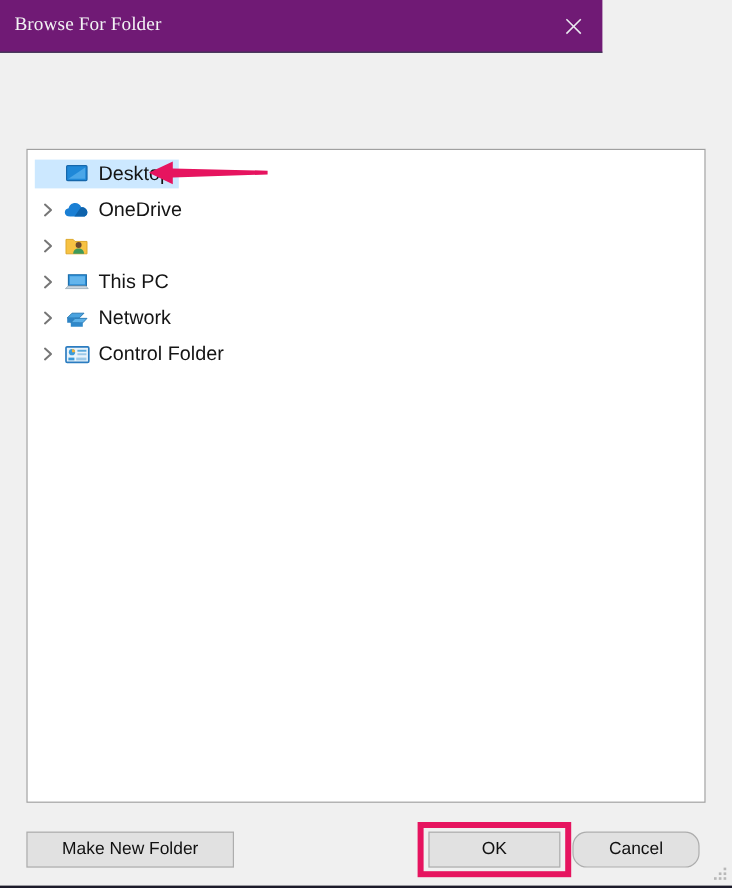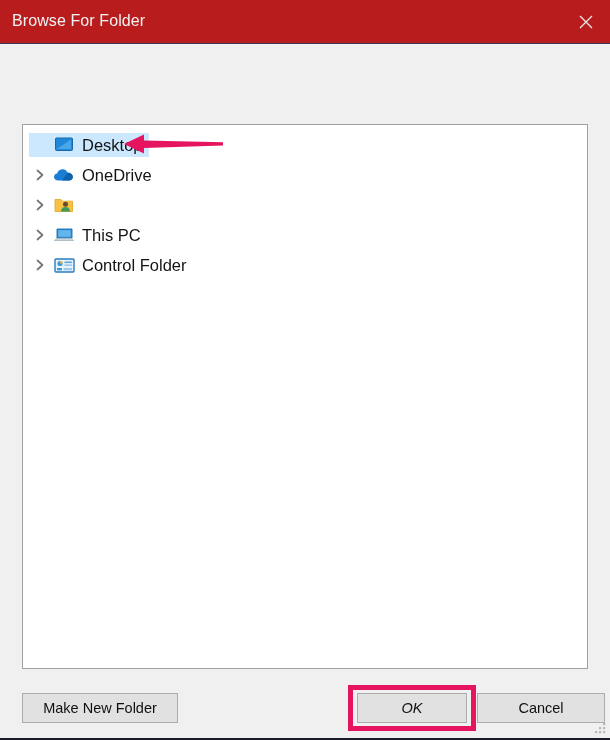--- a/index.html
+++ b/index.html
@@ -12,24 +12,25 @@
     background: #f0f0f0;
     font-family: "Liberation Sans", sans-serif;
     overflow: hidden;
     position: relative;
   }
 
   
   .titlebar {
     position: absolute;
     left: 0; top: 0;
-    width: 610px; height: 44px;
-    background: #b91c1c;
+    width: 502px; height: 44px;
+    background: #701a75;
     border-bottom: 1px solid #3a3950;
     box-sizing: border-box;
+    font-family: Liberation Serif, serif;
   }
   .titlebar-text {
     position: absolute;
     left: 12px; top: 12px;
     font-size: 16px;
     color: #f2f2f4;
     letter-spacing: .1px;
     white-space: nowrap;
   }
   .close-btn {
@@ -110,23 +111,23 @@
     border: 1px solid #adadad;
     box-sizing: border-box;
     display: flex;
     align-items: center;
     justify-content: center;
     font-size: 14.5px;
     color: #101010;
     cursor: pointer;
     font-family: "Liberation Sans", sans-serif;
   }
-  #btn-new-folder { left: 22px; top: 693px; width: 156px; }
-  #btn-ok        { left: 357px; top: 693px; width: 110px; font-style: italic; }
-  #btn-cancel    { left: 477px; top: 693px; width: 128px; }
+  #btn-new-folder { left: 22px; top: 693px; width: 173px; }
+  #btn-ok        { left: 357px; top: 693px; width: 110px; }
+  #btn-cancel    { left: 477px; top: 693px; width: 106px; border-radius: 12px; }
 
   
   .anno-arrow {
     position: absolute;
     left: 124px; top: 131px;
     width: 100px; height: 26px;
     pointer-events: none;
   }
   .anno-box {
     position: absolute;
@@ -227,20 +228,38 @@
             <path d="M4 3 L19 3 L19 12 L4 12 Z" fill="#2b8fd9" stroke="#1a6ba8" stroke-width=".9"></path>
             <path d="M5.2 4.2 L17.8 4.2 L17.8 10.8 L5.2 10.8 Z" fill="#63b5ec"></path>
             <path d="M1.5 14.5 L20.5 14.5 L18.5 12.3 L4 12.3 Z" fill="#c9d6e0" stroke="#9aabb8" stroke-width=".7"></path>
           </svg>
         </span>
         <span class="label">This PC</span>
       </div>
     </div>
 
 
+    <div class="tree-row">
+      <div class="row-inner">
+        <span class="chev">
+          <svg width="12" height="14" viewBox="0 0 12 14">
+            <path d="M3.5 2.5 L8.5 7 L3.5 11.5" stroke="#767676" stroke-width="1.7" fill="none" stroke-linecap="round" stroke-linejoin="round"></path>
+          </svg>
+        </span>
+        <span class="icon">
+          <svg width="22" height="18" viewBox="0 0 22 18">
+            <path d="M3 9 L13 9 L17 5 L7 5 Z" fill="#4aa3e0" stroke="#2a7ab5" stroke-width=".8"></path>
+            <path d="M3 9 L13 9 L13 13 L3 13 Z" fill="#2d83c4"></path>
+            <path d="M6 13 L16 13 L19.5 9.3 L9.5 9.3 Z" fill="#5cb0e8" stroke="#2a7ab5" stroke-width=".8"></path>
+            <path d="M6 13 L16 13 L16 16.2 L6 16.2 Z" fill="#2f88ca"></path>
+          </svg>
+        </span>
+        <span class="label">Network</span>
+      </div>
+    </div>
 
     <div class="tree-row">
       <div class="row-inner">
         <span class="chev">
           <svg width="12" height="14" viewBox="0 0 12 14">
             <path d="M3.5 2.5 L8.5 7 L3.5 11.5" stroke="#767676" stroke-width="1.7" fill="none" stroke-linecap="round" stroke-linejoin="round"></path>
           </svg>
         </span>
         <span class="icon">
           <svg width="21" height="17" viewBox="0 0 21 17">

